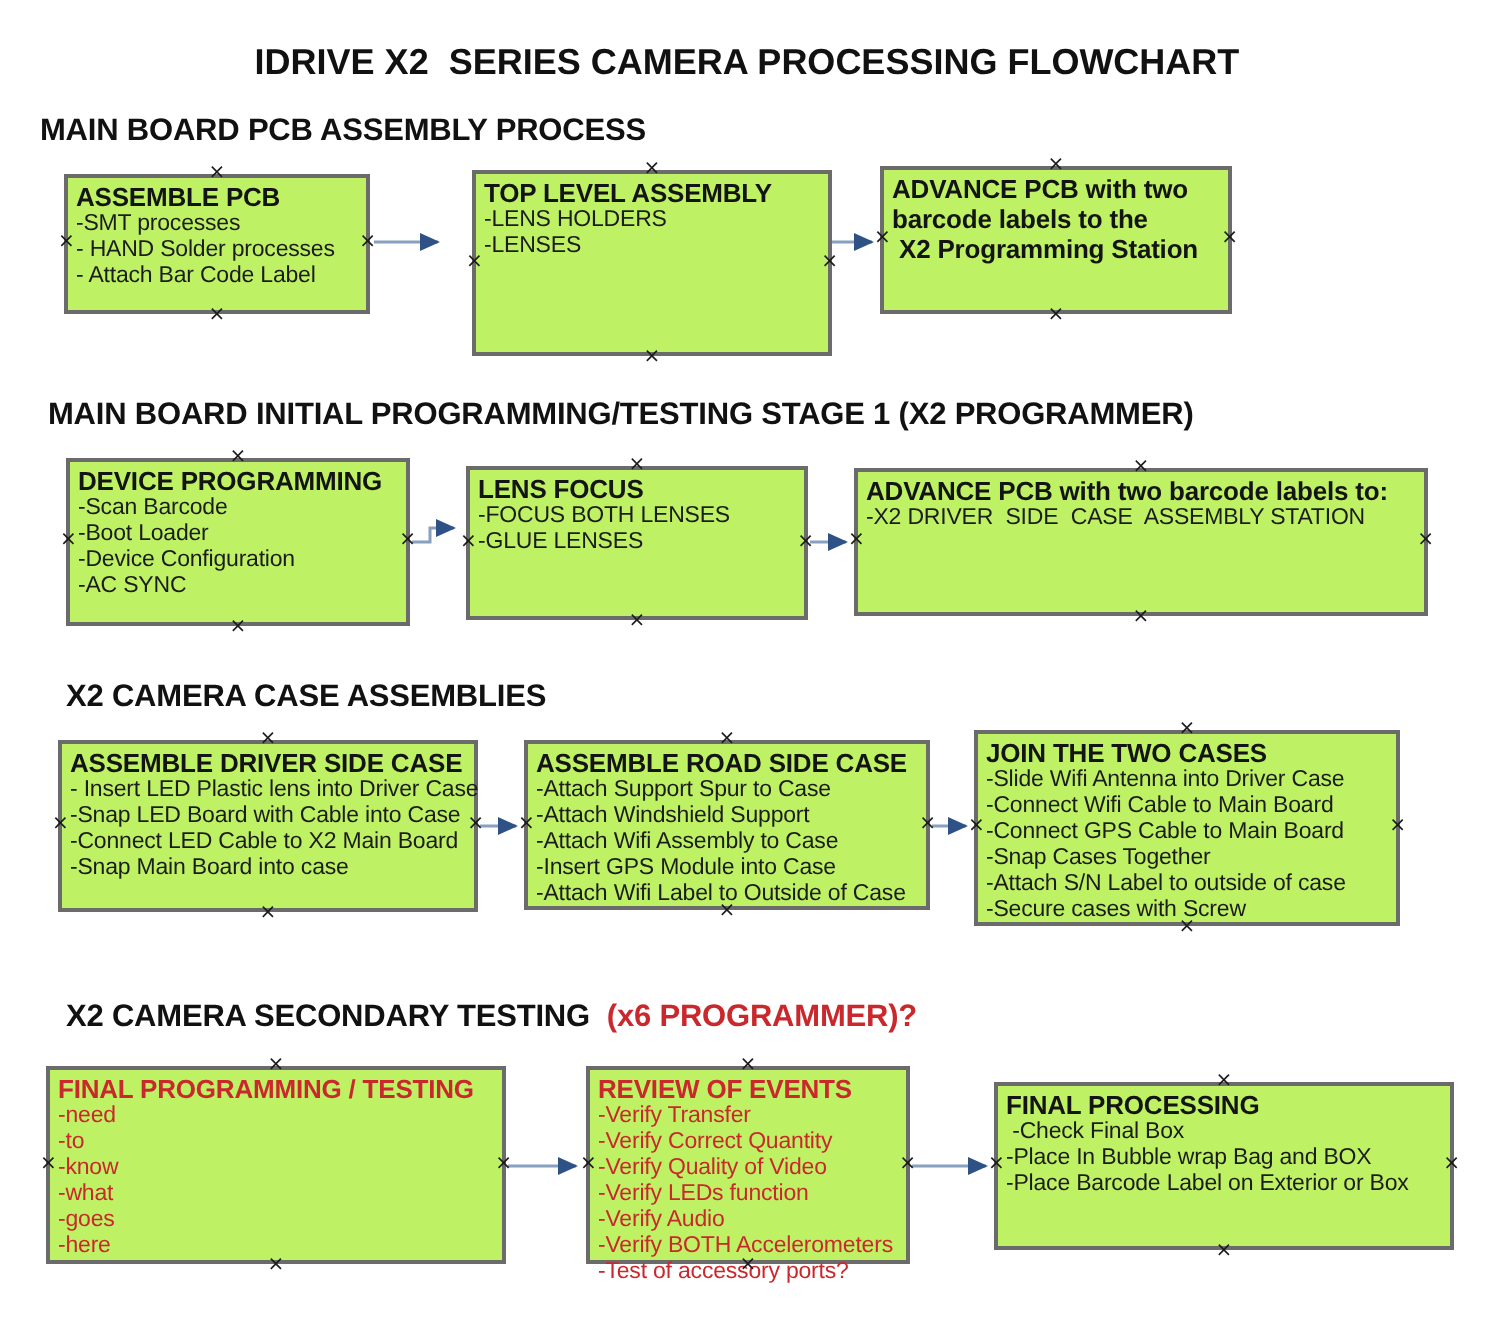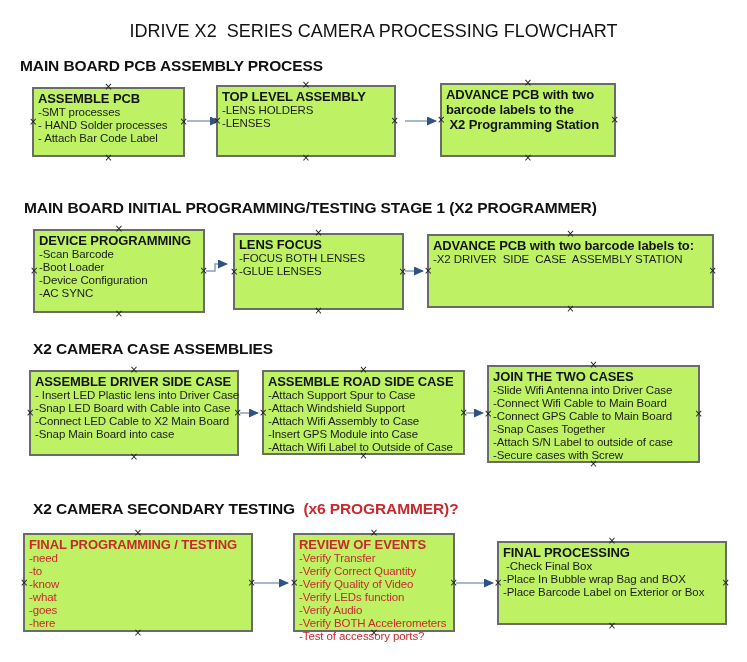--- a/index.html
+++ b/index.html
@@ -3,21 +3,21 @@
 <meta charset="utf-8">
 <style>
   html,body{margin:0;padding:0}
   body{
     width:747px;height:662px;position:relative;overflow:hidden;
     background:#ffffff;color:#141414;
     font-family:"Liberation Sans","DejaVu Sans",sans-serif;
   }
   .title{
     position:absolute;left:0;top:21px;width:747px;text-align:center;
-    font-size:18px;font-weight:normal;white-space:pre;color:#111;
+    font-size:18px;font-weight:bold;white-space:pre;color:#111;
   }
   .shead{
     position:absolute;font-size:15.5px;font-weight:bold;white-space:pre;color:#111;
     letter-spacing:-0.1px;
   }
   .shead .red-part{color:#c9292d}
   .box{
     position:absolute;box-sizing:border-box;
     background:#bef264;border:2px solid #6b6b6b;
     padding:2px 4px;
@@ -71,21 +71,21 @@
   <i class="h ht"></i>
     <i class="h hb"></i>
     <i class="h hl"></i>
     <i class="h hr"></i>
   <div class="bt">ASSEMBLE PCB</div>
   <div class="bi">-SMT processes</div>
   <div class="bi">- HAND Solder processes</div>
   <div class="bi">- Attach Bar Code Label</div>
 </div>
 
-<div class="box" style="left:216px;top:85px;width:180px;height:72px">
+<div class="box" style="left:236px;top:85px;width:180px;height:93px">
   <i class="h ht"></i>
     <i class="h hb"></i>
     <i class="h hl"></i>
     <i class="h hr"></i>
   <div class="bt">TOP LEVEL ASSEMBLY</div>
   <div class="bi">-LENS HOLDERS</div>
   <div class="bi">-LENSES</div>
 </div>
 
 <div class="box" style="left:440px;top:83px;width:176px;height:74px">

